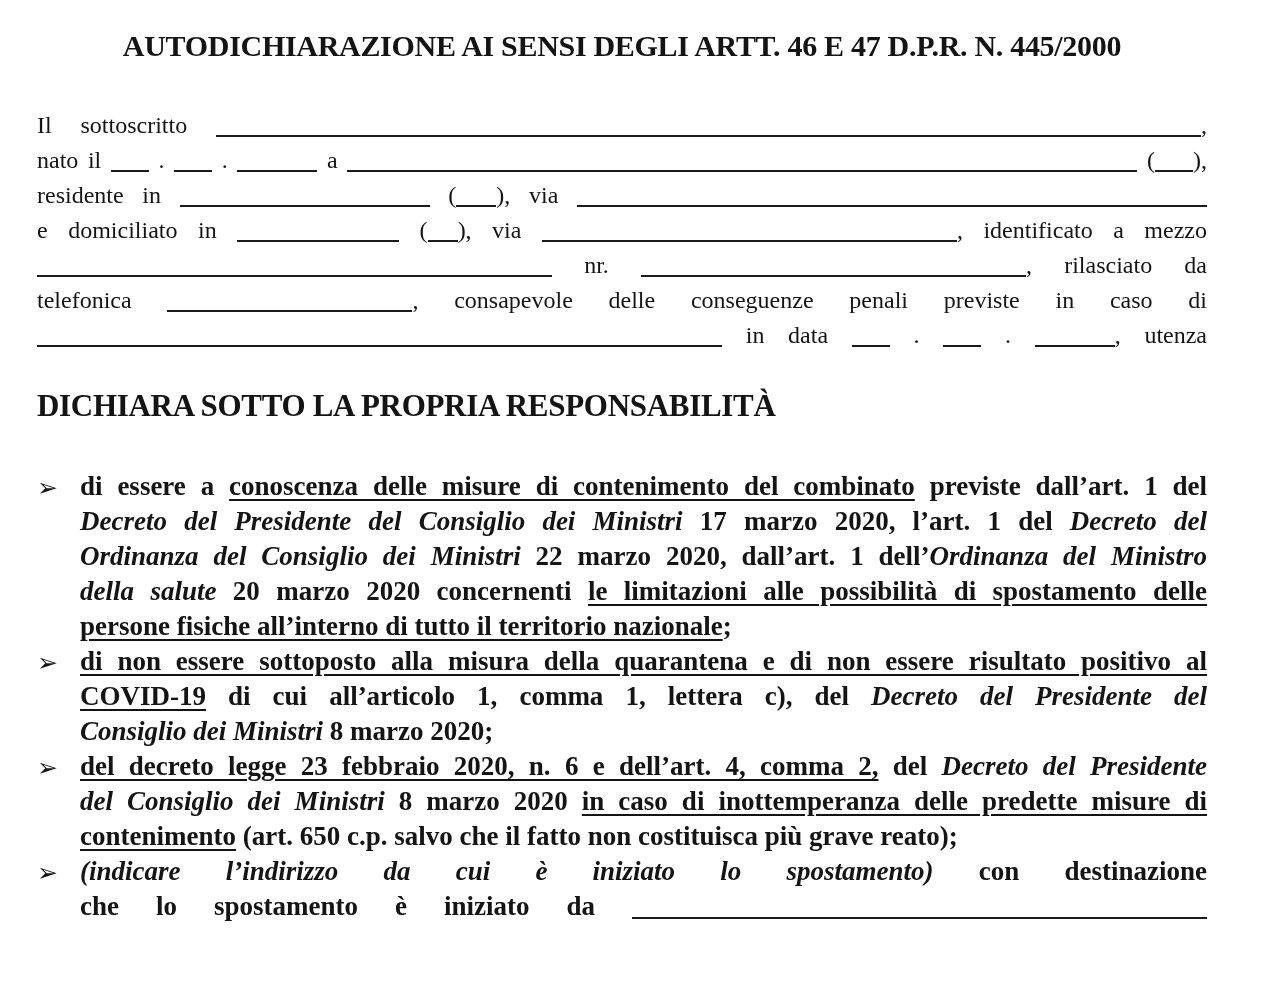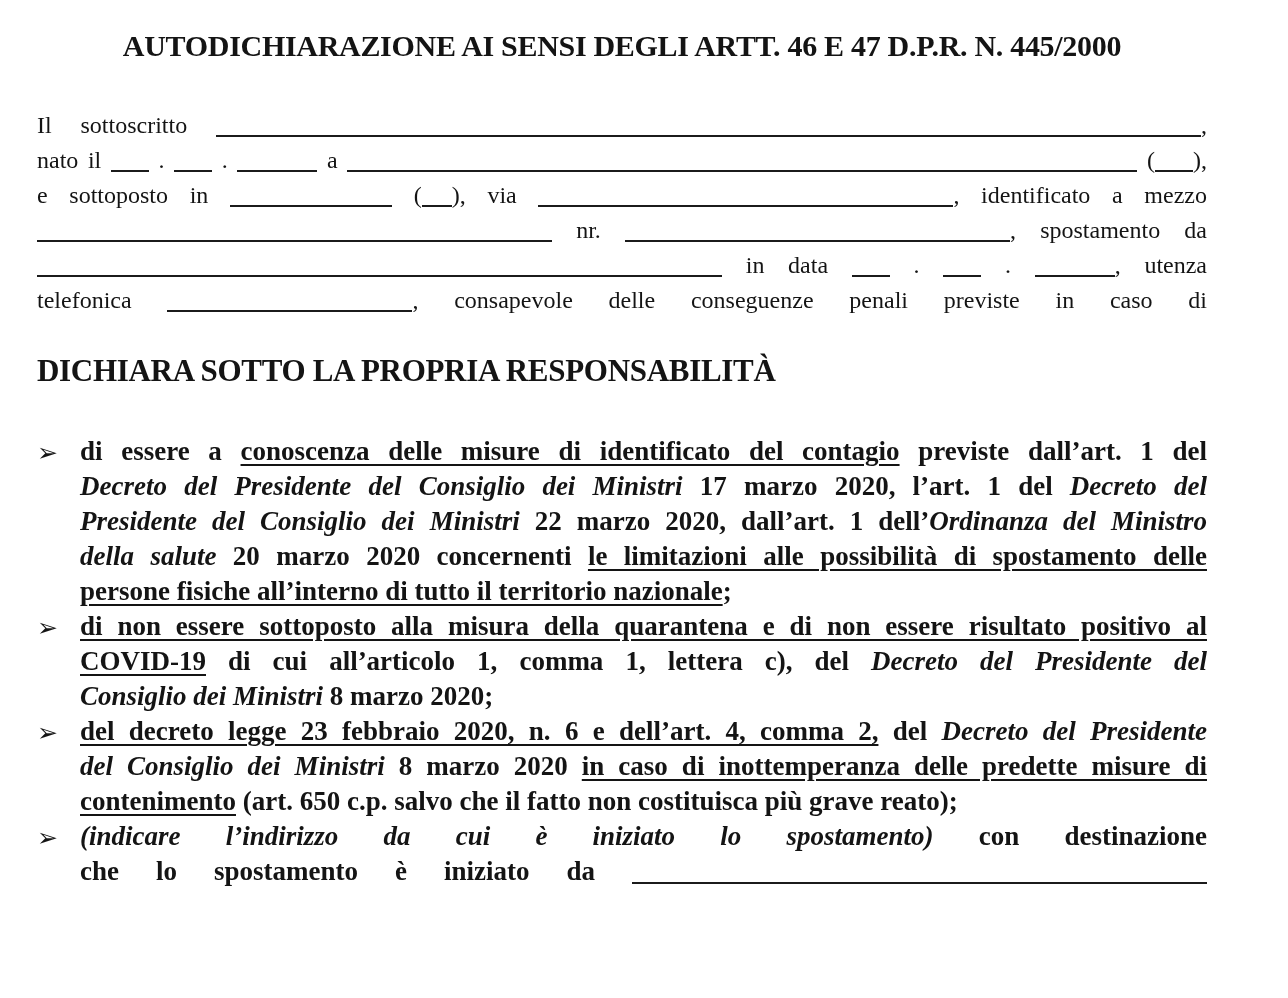--- a/index.html
+++ b/index.html
@@ -56,32 +56,33 @@
   span.u{text-decoration:underline;text-decoration-thickness:2px;text-underline-offset:4px;}
 </style>
 </head>
 <body>
 
 <div class="page">
   <h1 class="doc-title">AUTODICHIARAZIONE AI SENSI DEGLI ARTT. 46 E 47 D.P.R. N. 445/2000</h1>
   <div class="intro" id="intro">
       <div class="line line-just"><span class="">Il sottoscritto </span><span class="blank" style="width: 985px;"></span><span class="">,</span></div>
       <div class="line line-just"><span class="">nato il </span><span class="blank" style="width: 38px;"></span><span class=""> . </span><span class="blank" style="width: 38px;"></span><span class=""> . </span><span class="blank" style="width: 80px;"></span><span class=""> a </span><span class="blank" style="width: 790px;"></span><span class=""> (</span><span class="blank" style="width: 38px;"></span><span class="">),</span></div>
-      <div class="line line-just"><span class="">e sottoposto in </span><span class="blank" style="width: 162px;"></span><span class=""> (</span><span class="blank" style="width: 30px;"></span><span class="">), via </span><span class="blank" style="width: 415px;"></span><span class="">, identificato a mezzo</span></div>
-      <div class="line line-just"><span class="blank" style="width: 515px;"></span><span class=""> nr. </span><span class="blank" style="width: 385px;"></span><span class="">, spostamento da</span></div>
+      <div class="line line-just"><span class="">residente in </span><span class="blank" style="width: 250px;"></span><span class=""> (</span><span class="blank" style="width: 40px;"></span><span class="">), via </span><span class="blank" style="width: 630px;"></span></div>
+      <div class="line line-just"><span class="">e domiciliato in </span><span class="blank" style="width: 162px;"></span><span class=""> (</span><span class="blank" style="width: 30px;"></span><span class="">), via </span><span class="blank" style="width: 415px;"></span><span class="">, identificato a mezzo</span></div>
+      <div class="line line-just"><span class="blank" style="width: 515px;"></span><span class=""> nr. </span><span class="blank" style="width: 385px;"></span><span class="">, rilasciato da</span></div>
+      <div class="line line-just"><span class="">telefonica </span><span class="blank" style="width: 245px;"></span><span class="">, consapevole delle conseguenze penali previste in caso di</span></div>
       <div class="line line-just"><span class="blank" style="width: 685px;"></span><span class=""> in data </span><span class="blank" style="width: 38px;"></span><span class=""> . </span><span class="blank" style="width: 38px;"></span><span class=""> . </span><span class="blank" style="width: 80px;"></span><span class="">, utenza</span></div>
-      <div class="line line-just"><span class="">telefonica </span><span class="blank" style="width: 245px;"></span><span class="">, consapevole delle conseguenze penali previste in caso di</span></div>
     </div>
   <h2 class="doc-heading">DICHIARA SOTTO LA PROPRIA RESPONSABILITÀ</h2>
   <div class="bullets" id="bullets">
       <div class="bullet">
         <span class="marker">➢</span>
-        <div class="line line-just"><span class="b">di essere a </span><span class="b u">conoscenza delle misure di identificato del contagio</span><span class="b"> previste dall’art. 1 del</span></div>
+        <div class="line line-just"><span class="b">di essere a </span><span class="b u">conoscenza delle misure di contenimento del combinato</span><span class="b"> previste dall’art. 1 del</span></div>
         <div class="line line-just"><span class="b i">Decreto del Presidente del Consiglio dei Ministri</span><span class="b"> 17 marzo 2020, l’art. 1 del </span><span class="b i">Decreto del</span></div>
-        <div class="line line-just"><span class="b i">Presidente del Consiglio dei Ministri</span><span class="b"> 22 marzo 2020, dall’art. 1 dell’</span><span class="b i">Ordinanza del Ministro</span></div>
+        <div class="line line-just"><span class="b i">Ordinanza del Consiglio dei Ministri</span><span class="b"> 22 marzo 2020, dall’art. 1 dell’</span><span class="b i">Ordinanza del Ministro</span></div>
         <div class="line line-just"><span class="b i">della salute</span><span class="b"> 20 marzo 2020 concernenti </span><span class="b u">le limitazioni alle possibilità di spostamento delle</span></div>
         <div class="line line-left"><span class="b u">persone fisiche all’interno di tutto il territorio nazionale</span><span class="b">;</span></div>
       </div>
       <div class="bullet">
         <span class="marker">➢</span>
         <div class="line line-just"><span class="b u">di non essere sottoposto alla misura della quarantena e di non essere risultato positivo al</span></div>
         <div class="line line-just"><span class="b u">COVID-19</span><span class="b"> di cui all’articolo 1, comma 1, lettera c), del </span><span class="b i">Decreto del Presidente del</span></div>
         <div class="line line-left"><span class="b i">Consiglio dei Ministri</span><span class="b"> 8 marzo 2020;</span></div>
       </div>
       <div class="bullet">

